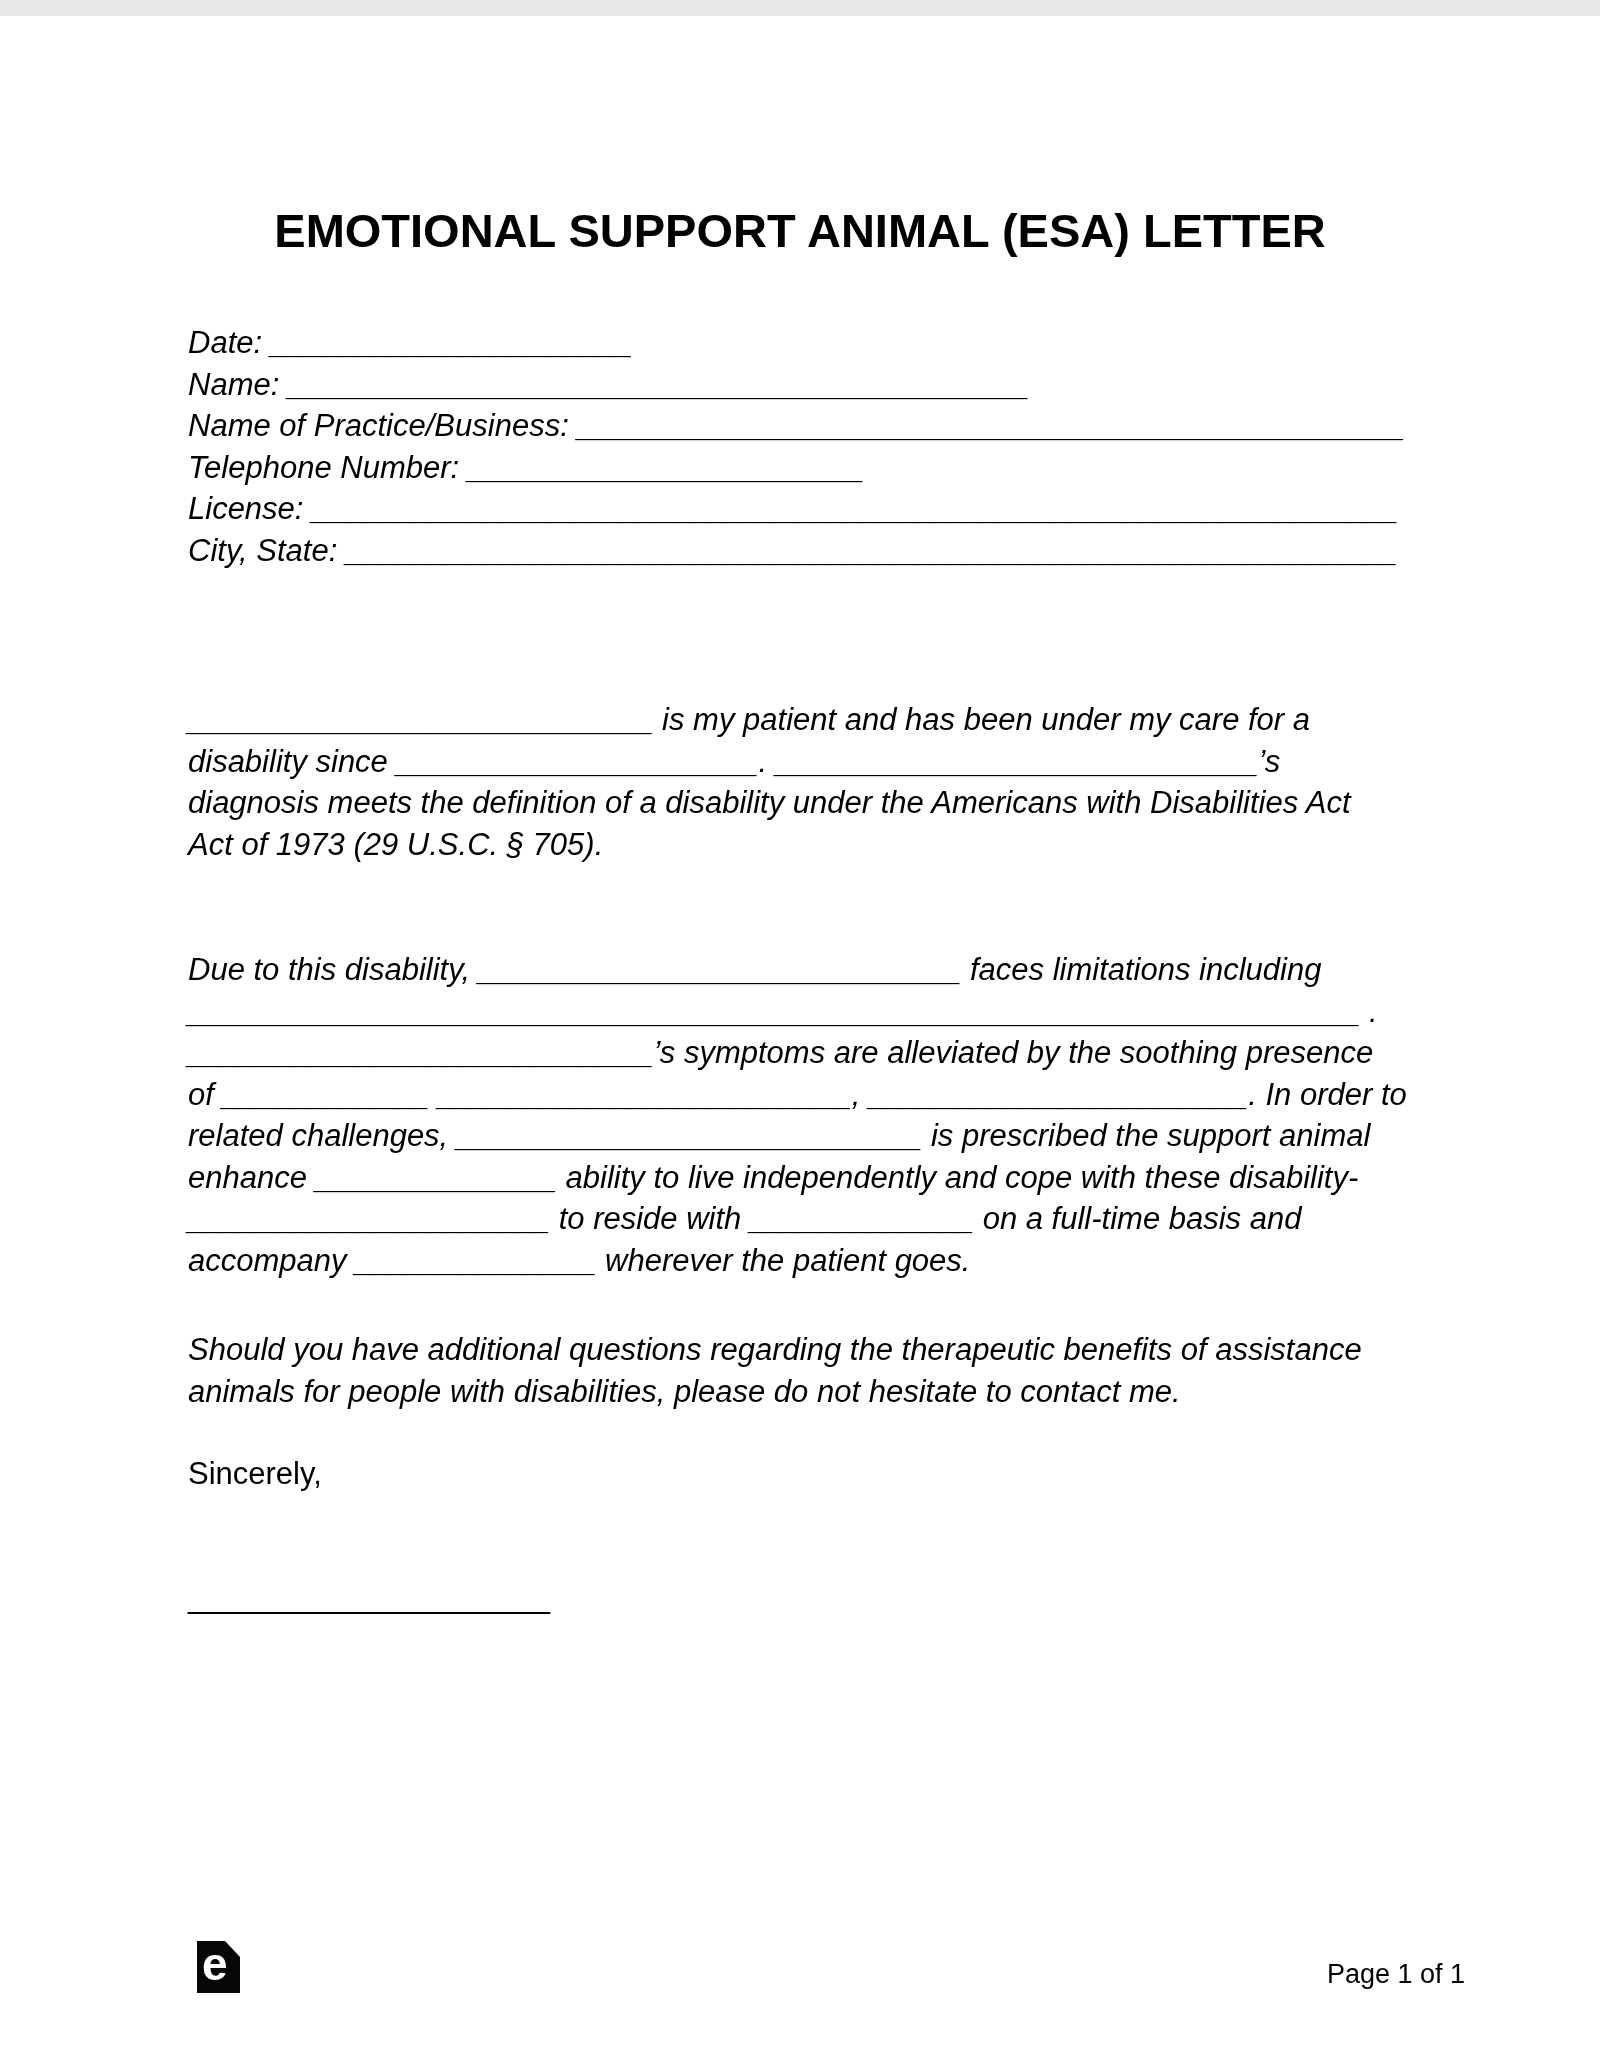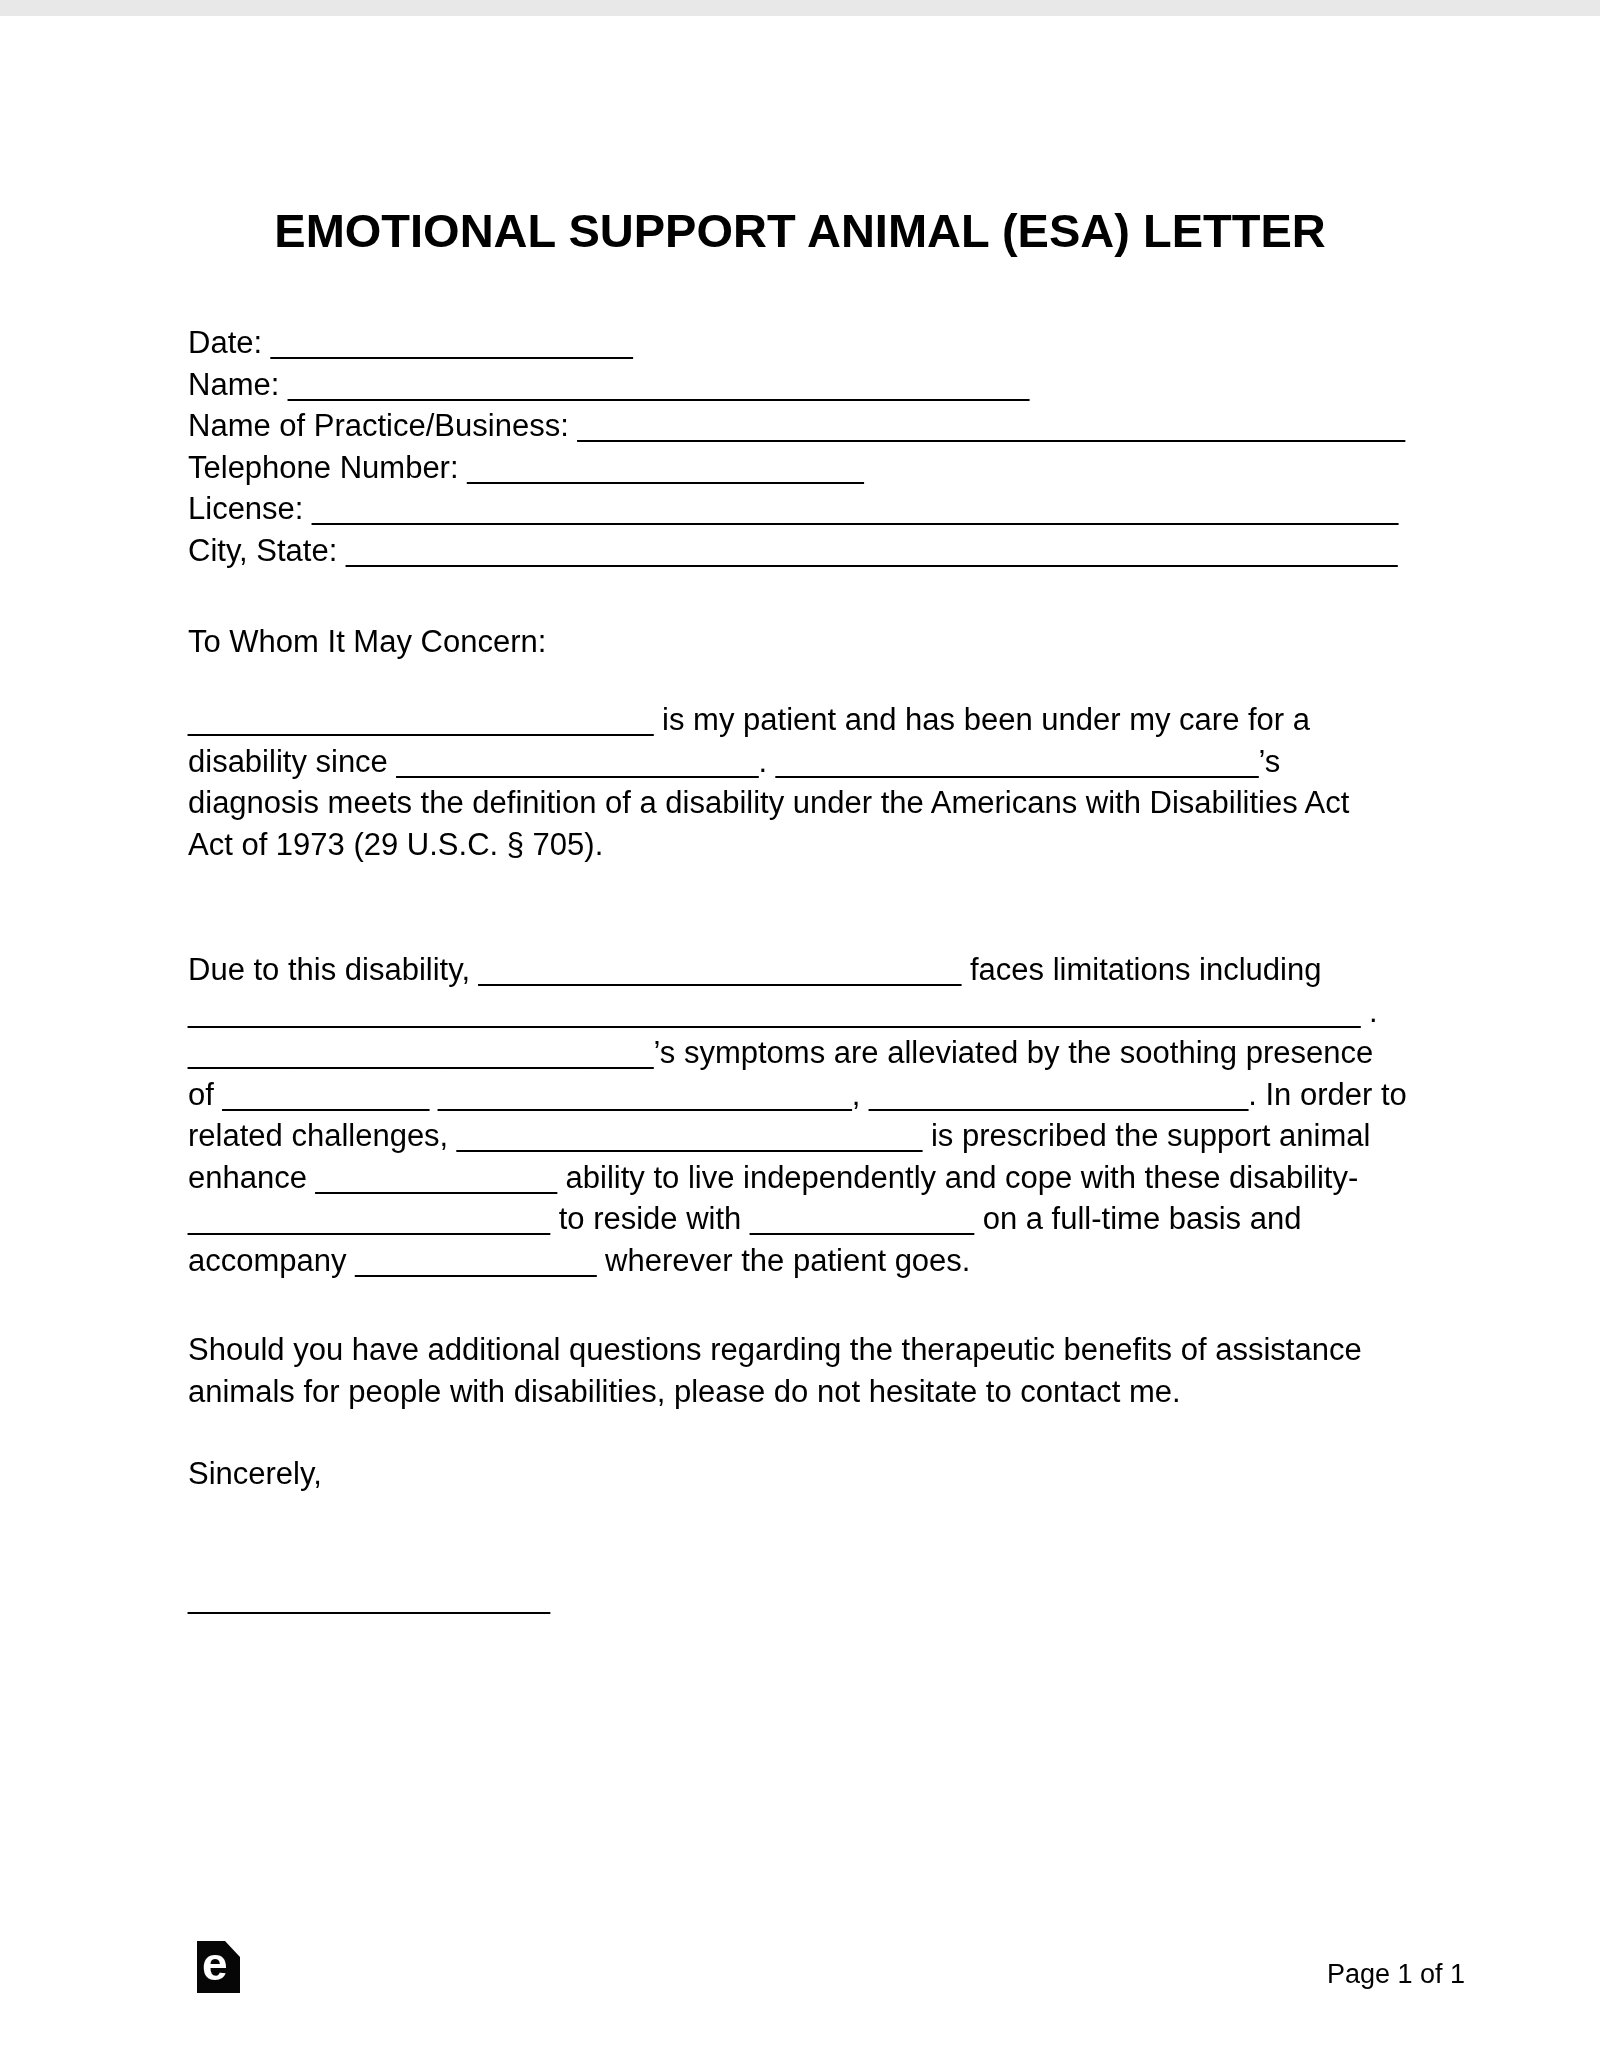--- a/index.html
+++ b/index.html
@@ -20,21 +20,21 @@
     font-weight:bold;
     line-height:50px;
     white-space:pre;
   }
   .block{
     position:absolute;
     left:188px;
     font-size:31px;
     line-height:41.5px;
   }
-  .block .ln{white-space:pre;}
+  .block .ln{white-space:pre;font-style:italic;}
   .single{
     position:absolute;
     left:188px;
     font-size:31px;
     line-height:41.5px;
     white-space:pre;
   }
   .pagenum{
     position:absolute;
     left:1327px;top:1942px;
@@ -73,21 +73,20 @@
 
   <div class="block" style="top:306px">
     <div class="ln"><span>Date: </span><span>_____________________</span></div>
     <div class="ln"><span>Name: </span><span>___________________________________________</span></div>
     <div class="ln"><span>Name of Practice/Business: </span><span>________________________________________________</span></div>
     <div class="ln"><span>Telephone Number: </span><span>_______________________</span></div>
     <div class="ln"><span>License: </span><span>_______________________________________________________________</span></div>
     <div class="ln"><span>City, State: </span><span>_____________________________________________________________</span></div>
   </div>
 
-  <div class="single" style="top:605px">To Whom It May Concern:</div>
 
   <div class="block" style="top:683px">
     <div class="ln">___________________________ is my patient and has been under my care for a</div>
     <div class="ln">disability since _____________________. ____________________________’s</div>
     <div class="ln">diagnosis meets the definition of a disability under the Americans with Disabilities Act</div>
     <div class="ln">Act of 1973 (29 U.S.C. § 705).</div>
   </div>
 
   <div class="block" style="top:933px">
     <div class="ln">Due to this disability, ____________________________ faces limitations including</div>

